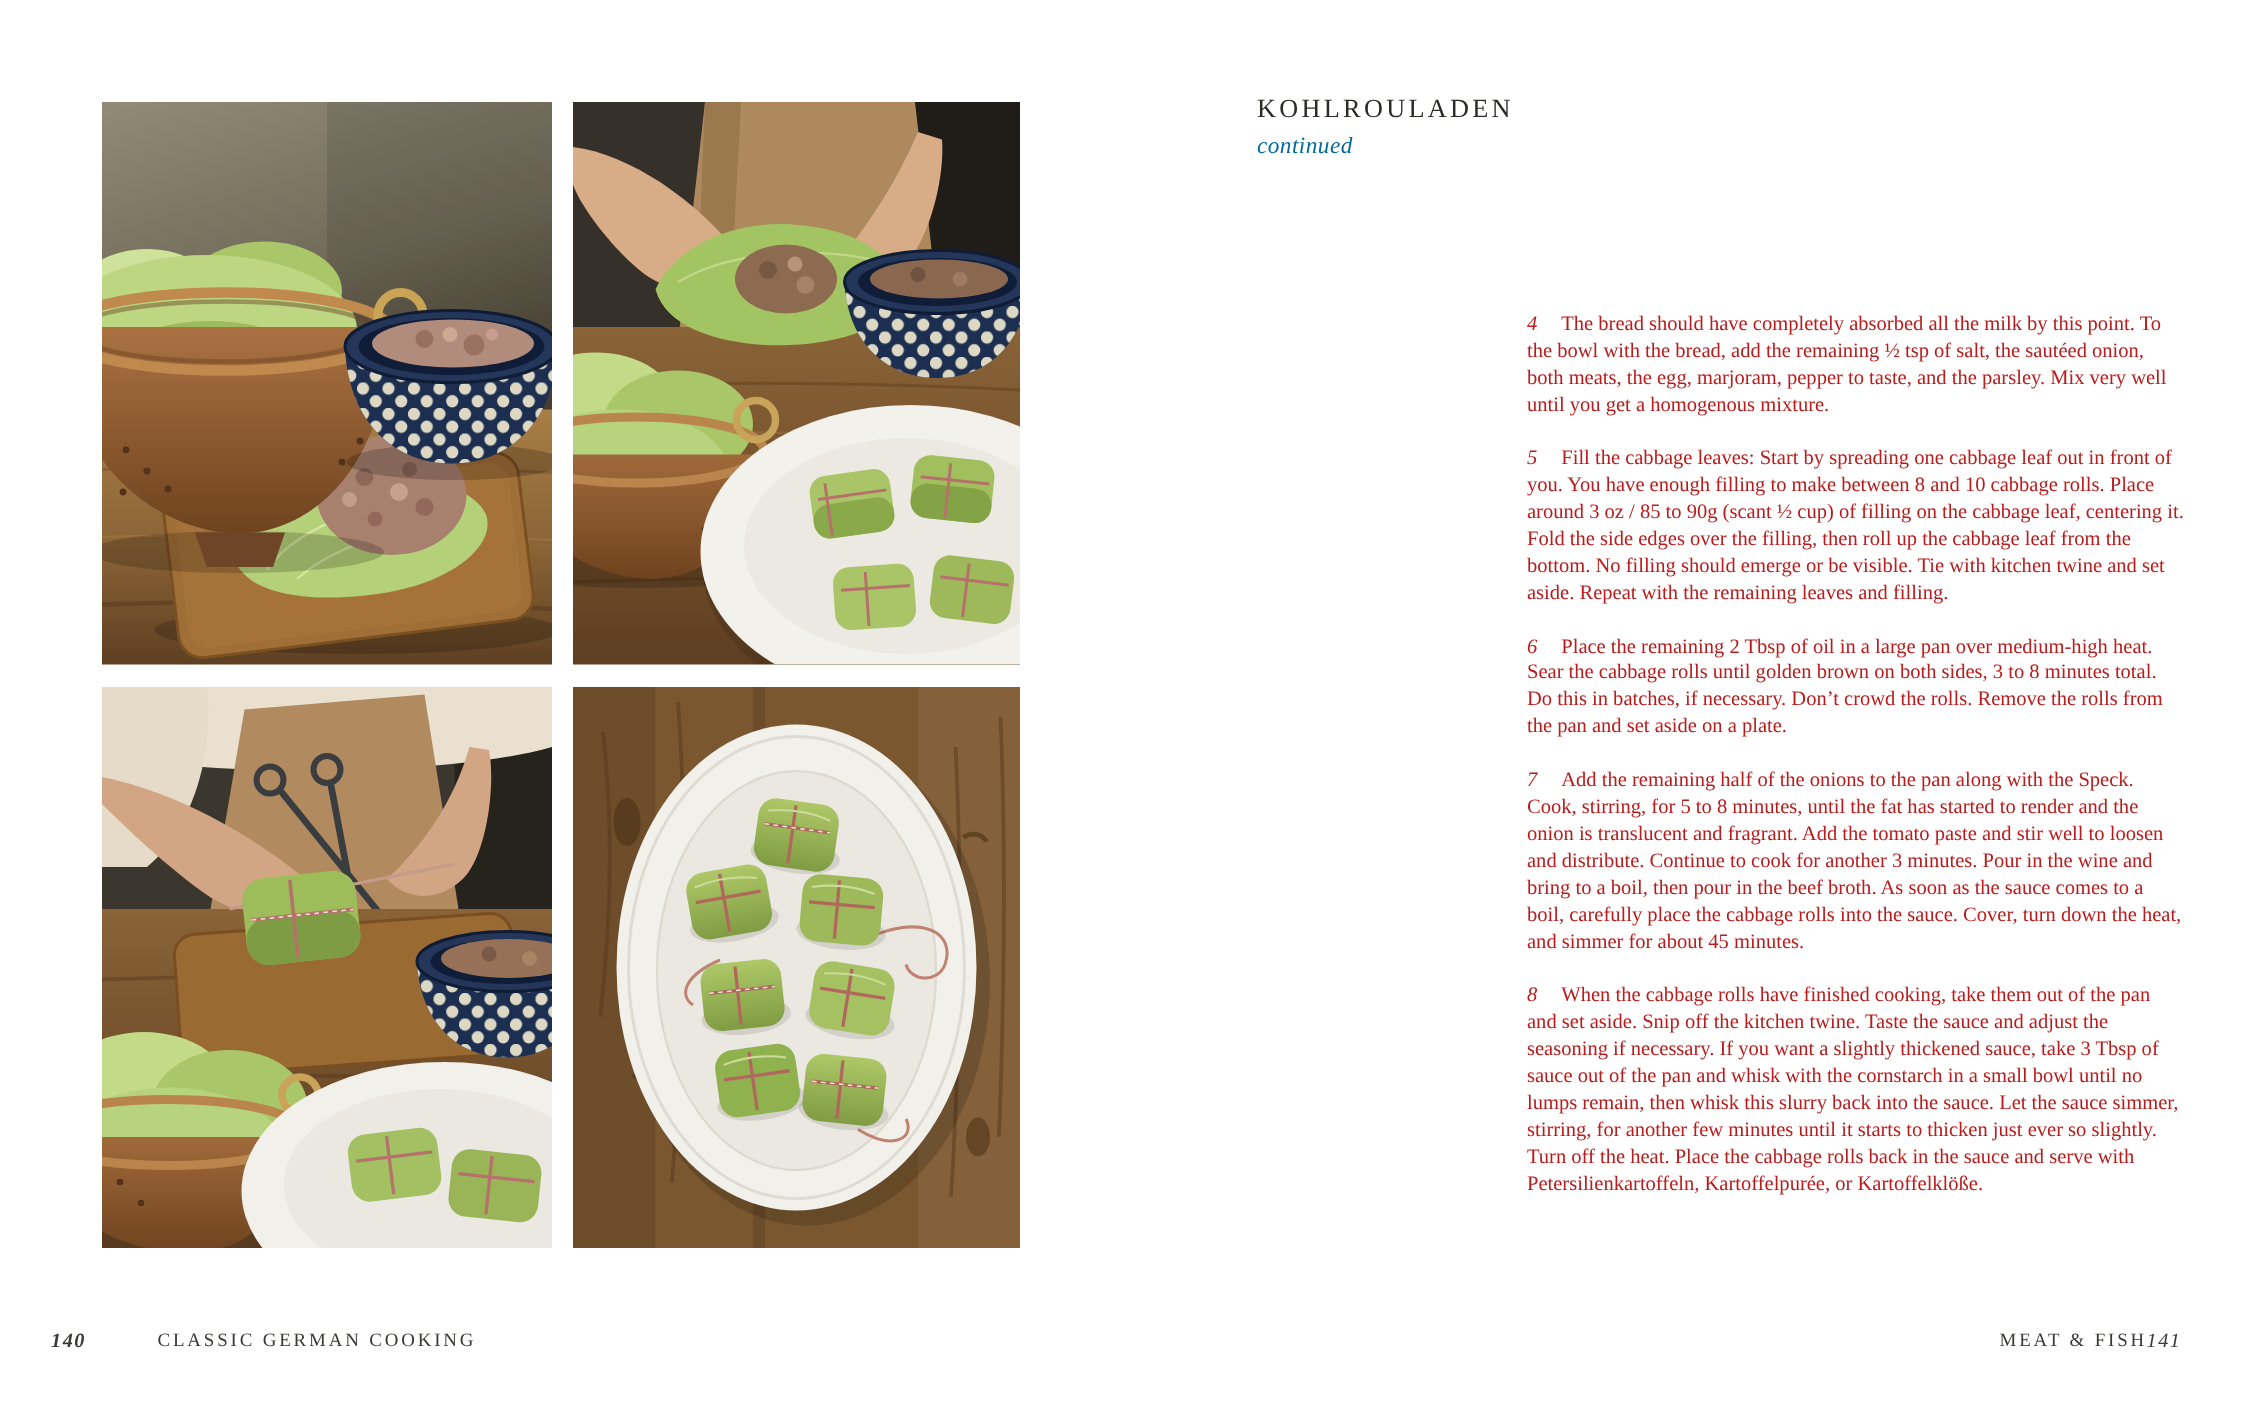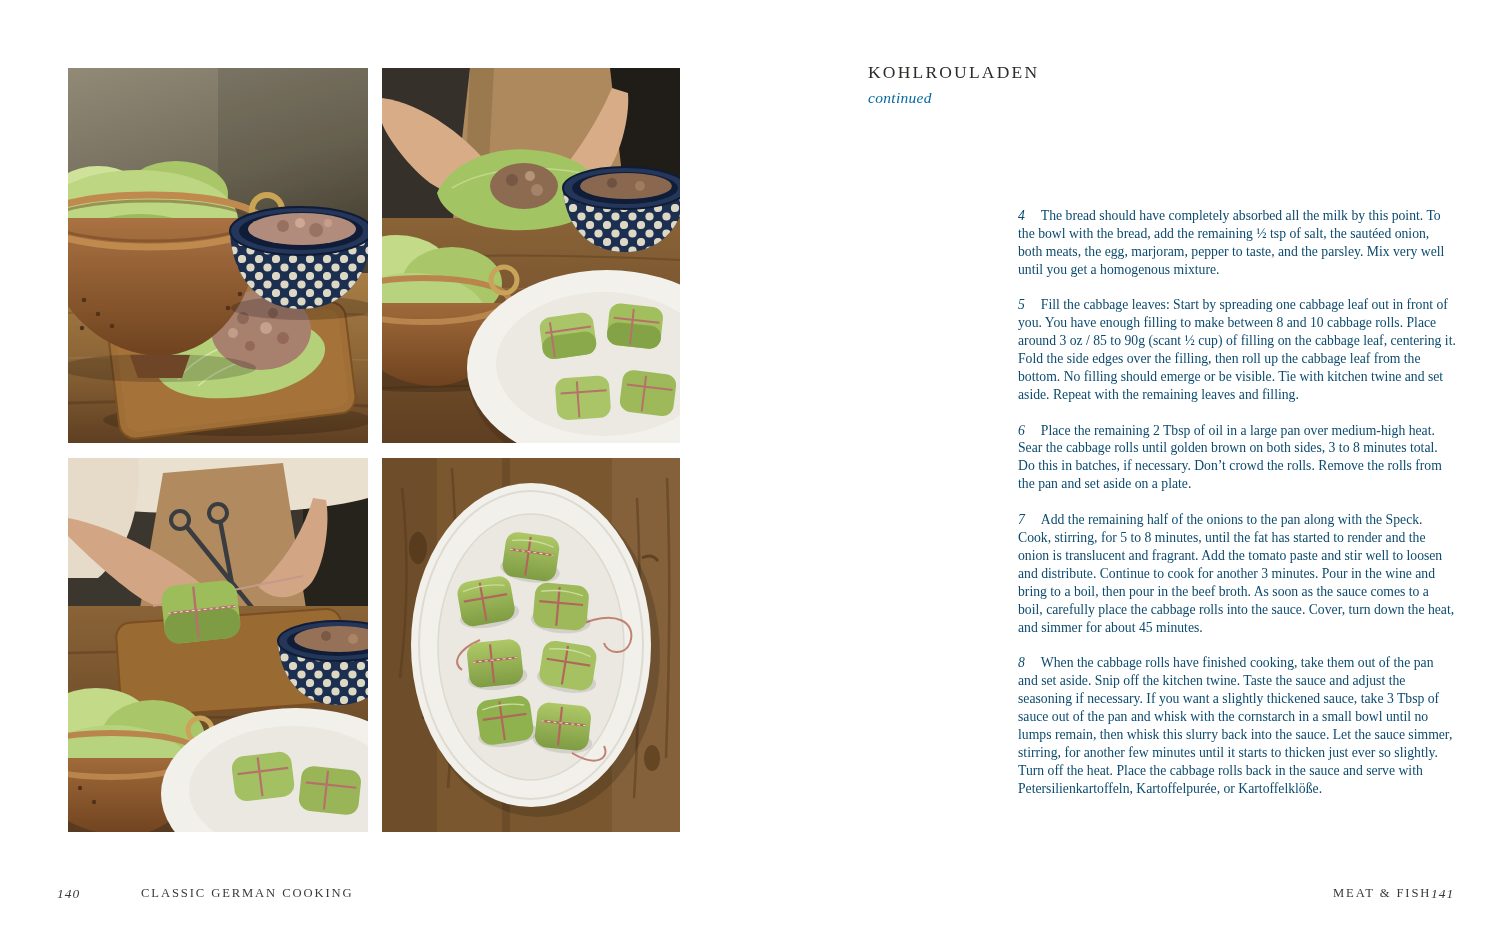--- a/index.html
+++ b/index.html
@@ -7,38 +7,38 @@
     width:1500px;height:938px;position:relative;background:#ffffff;
     font-family:"Liberation Serif", serif;color:#2f2e2b;overflow:hidden;
   }
   .photo{position:absolute;overflow:hidden;background:#7a5731;}
   .photo svg{display:block;width:100%;height:100%;}
   #photo-1{left:68px;top:68px;width:300px;height:375px;}
   #photo-2{left:382px;top:68px;width:298px;height:375px;}
   #photo-3{left:68px;top:458px;width:300px;height:374px;}
   #photo-4{left:382px;top:458px;width:298px;height:374px;}
 
-  .title-block{position:absolute;left:868px;top:62px;}
+  .title-block{position:absolute;left:838px;top:62px;}
   .recipe-title{
     font-size:17.5px;font-weight:400;letter-spacing:2.2px;margin:0;
     color:#2c2b28;
   }
   .recipe-subtitle{
     font-style:italic;font-size:15.5px;margin:6px 0 0 0;color:#0369a1;letter-spacing:.3px;
   }
 
   .steps{position:absolute;left:1018px;top:207px;width:438px;}
-  .step{font-size:13.7px;line-height:17.95px;margin:0 0 17.5px 0;color:#0c4a6e;}
+  .step{font-size:13.7px;line-height:17.95px;margin:0 0 17.5px 0;color:#b91c1c;}
   .step .num{font-style:italic;margin-right:16px;}
 
   .footer-item{position:absolute;top:886px;font-size:12.8px;color:#3a3936;}
   .folio{font-style:italic;font-size:13.5px;letter-spacing:1px;}
   .running-head{letter-spacing:1.9px;font-size:12.6px;}
-  #folio-left{left:57px;}
-  #head-left{left:105px;margin-left:36px;}
+  #folio-left{left:34px;font-weight:bold;}
+  #head-left{left:105px;}
   #head-right{left:1301px;margin-left:32px;}
   #folio-right{left:1431px;}
 </style>
 </head>
 <body>
 
 <div class="photo" id="photo-1" aria-label="Copper colander filled with savoy cabbage leaves beside a blue polka-dot bowl of meat filling; a cabbage leaf topped with a mound of filling rests on a wooden cutting board">
   <svg viewBox="0 0 300 375" preserveAspectRatio="none">
     <defs>
       <linearGradient id="p1wall" x1="0" y1="0" x2="0.4" y2="1">

